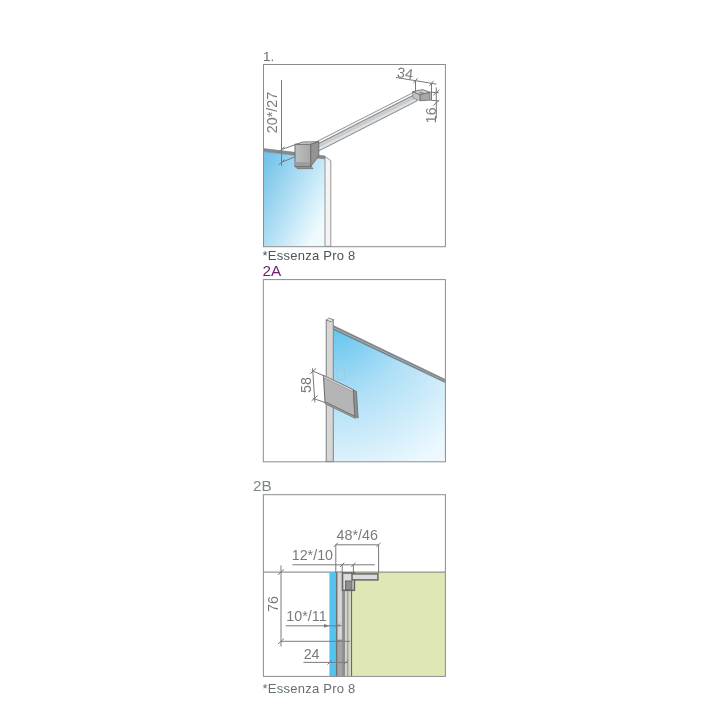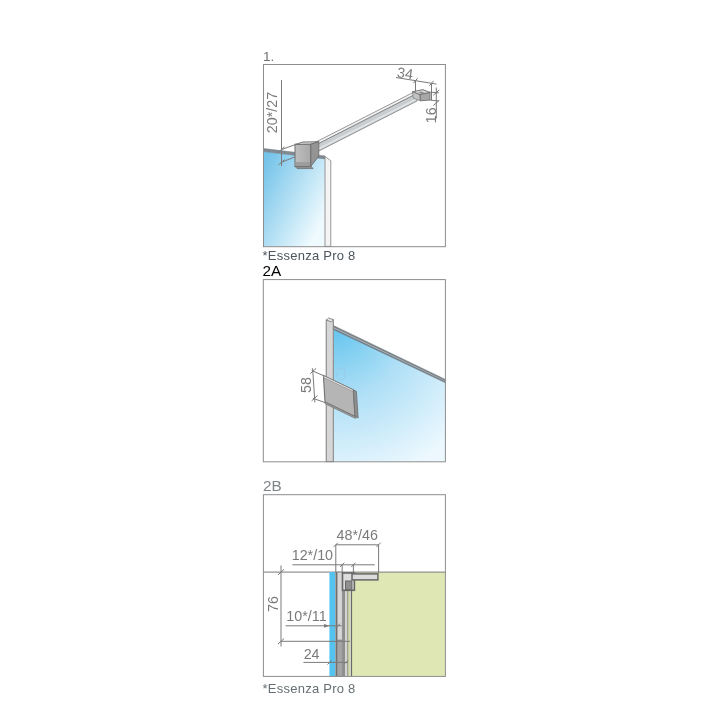--- a/index.html
+++ b/index.html
@@ -85,21 +85,21 @@
     <line x1="167" y1="36.1" x2="175.8" y2="37"></line>
   </g>
 
   <text transform="translate(172.6,51.3) rotate(-90)" text-anchor="middle" font-size="14.3" fill="#7a7a7a" dominant-baseline="auto">16</text>
 
   <rect x="0.5" y="0.5" width="181.9" height="182.2" fill="none" stroke="#8d8d8d" stroke-width="1"></rect>
 </svg>
 
 <div class="lbl" style="left:262.5px;top:249.3px;font-size:13px;letter-spacing:0.25px;color:#4c545c;">*Essenza Pro 8</div>
 
-<div class="lbl" style="left:262.5px;top:262.9px;font-size:15.3px;color:#000000;">2A</div>
+<div class="lbl" style="left:262.5px;top:262.9px;font-size:15.3px;color:#701a75;">2A</div>
 
 <svg id="p2a" style="left:262px;top:279px;" width="184" height="184" viewBox="0 0 184 184">
 
   <defs>
     <radialGradient id="g2glass" cx="74" cy="47" r="158" gradientUnits="userSpaceOnUse">
       <stop offset="0" stop-color="#63c4ee"></stop>
       <stop offset="0.45" stop-color="#aedff6"></stop>
       <stop offset="1" stop-color="#ecf8fe"></stop>
     </radialGradient>
   </defs>
@@ -129,21 +129,21 @@
     <line x1="49.6" y1="121.9" x2="55.6" y2="116.5"></line>
     <line x1="49.8" y1="91.6" x2="62.6" y2="97.1"></line>
     <line x1="50.9" y1="119.3" x2="63.7" y2="123.8"></line>
   </g>
 
   <text transform="translate(49.2,106) rotate(-90)" text-anchor="middle" font-size="14.3" fill="#7a7a7a">58</text>
 
   <rect x="1.3" y="0.6" width="182.1" height="182.2" fill="none" stroke="#8d8d8d" stroke-width="1"></rect>
 </svg>
 
-<div class="lbl" style="left:263px;top:477.8px;font-size:15.3px;color:#7e8487;">2B</div>
+<div class="lbl" style="left:253px;top:477.8px;font-size:15.3px;color:#7e8487;">2B</div>
 
 <svg id="p2b" style="left:263px;top:494px;" width="184" height="184" viewBox="0 0 184 184">
 
   <rect x="88.9" y="78.1" width="93.5" height="104.3" fill="#dfe8b5"></rect>
 
   <line x1="88.4" y1="78.1" x2="88.4" y2="182.4" stroke="#6a6a6a" stroke-width="1.4"></line>
 
   <line x1="0.4" y1="78.1" x2="182.4" y2="78.1" stroke="#7a7a7a" stroke-width="1"></line>
 
   <rect x="66.4" y="78.1" width="5.7" height="104.3" fill="#55c3ef"></rect>

